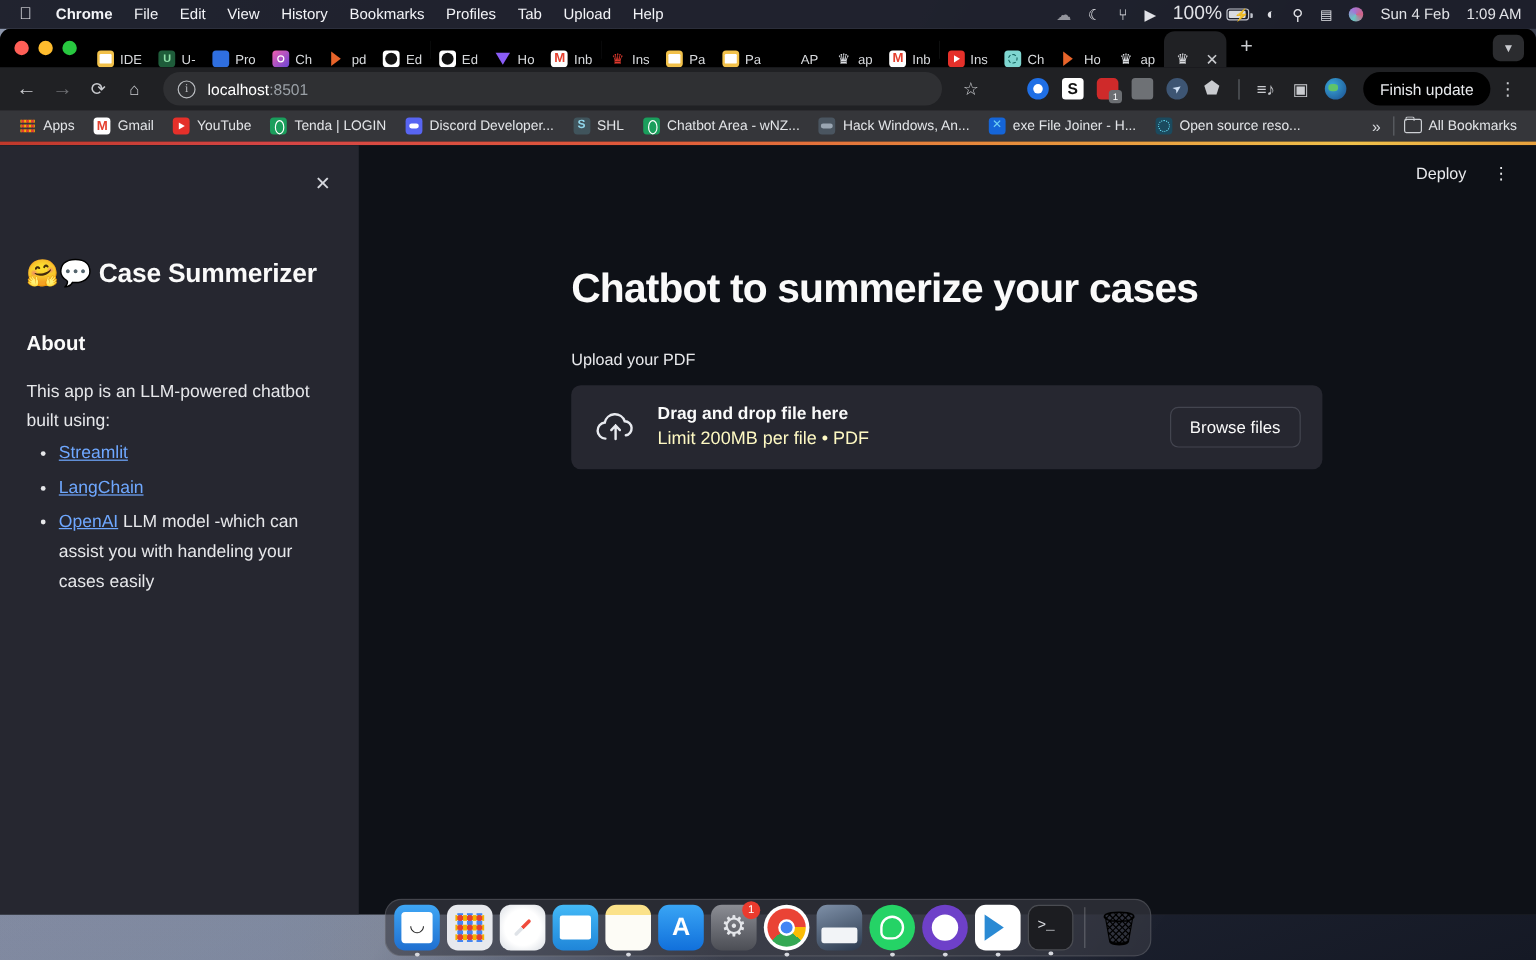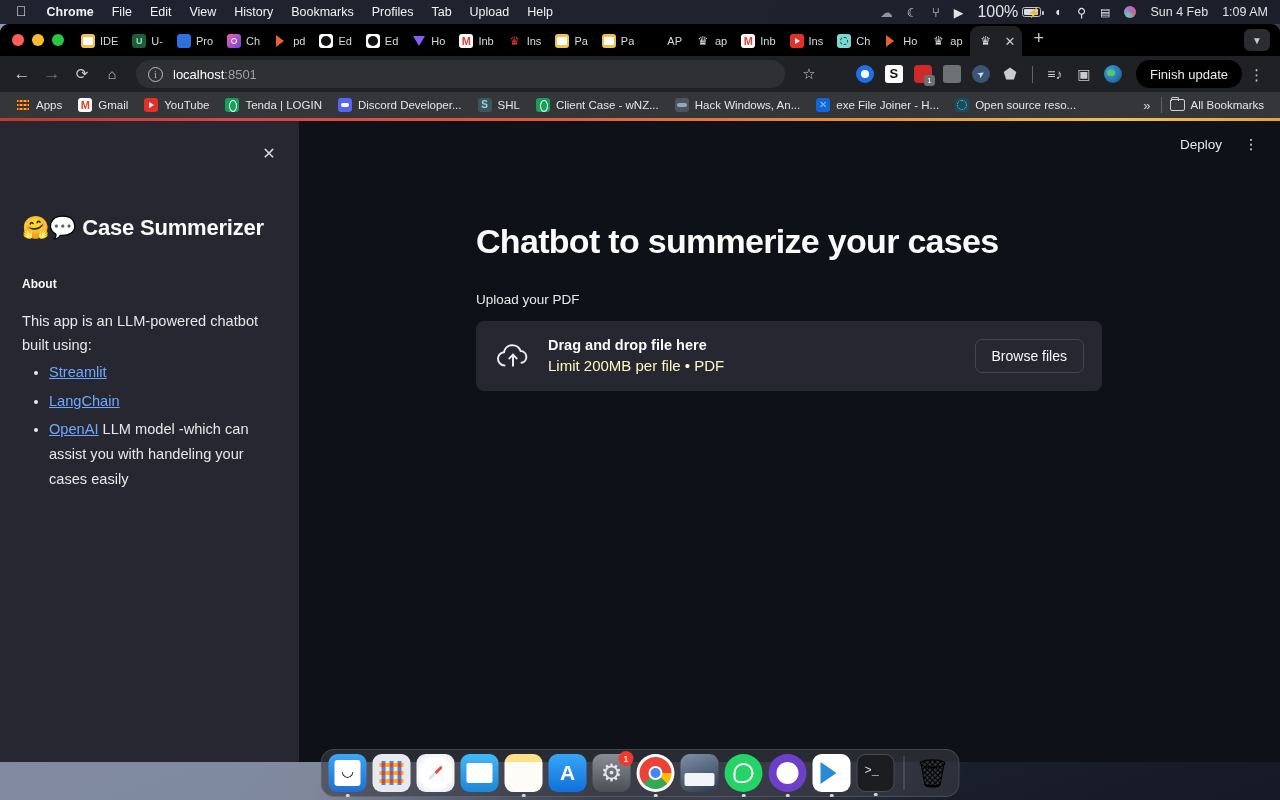--- a/index.html
+++ b/index.html
@@ -64,21 +64,21 @@
   
   #tabstrip {
     height:32px; background:#000; position:relative;
     display:flex; align-items:flex-end; padding-left:6px;
   }
   #traffic { display:flex; align-items:center; gap:8px; height:32px; padding:0 10px 0 6px; }
   .tl { width:12px; height:12px; border-radius:50%; }
   .tl.r { background:#ff5f57; } .tl.y { background:#febc2e; } .tl.g { background:#28c840; }
 
   .tab {
-    height:30px; display:flex; align-items:center; gap:5px;
+    height:30px; display:flex; align-items:flex-end; gap:5px;
     padding:0 7px; position:relative; flex:0 0 auto;
     max-width:54px; overflow:hidden;
     border-radius:8px 8px 0 0;
     margin-top:47px;
   }
   .tab + .tab::before {
     content:""; position:absolute; left:-1px; top:8px; height:15px; width:1px; background:#3b3d40;
   }
   .tab .fav { width:14px; height:14px; flex:0 0 14px; border-radius:3px; position:relative; }
   .tab .tlabel {
@@ -214,21 +214,21 @@
   }
   #sb-close {
     position:absolute; top:19px; right:16px;
     width:28px; height:28px; display:flex; align-items:center; justify-content:center;
     color:#d6d8de; font-size:16px; line-height:1;
   }
   #sb-title {
     margin-top:94px; font-size:22px; font-weight:bold; color:#fafafa;
     letter-spacing:-.2px; display:flex; align-items:center; gap:2px;
   }
-  #sb-about { margin-top:36px; font-size:12px; font-weight:bold; color:#fafafa; }
+  #sb-about { margin-top:36px; font-size:17px; font-weight:bold; color:#fafafa; }
   #sb-para { margin-top:19px; font-size:14.6px; color:#e6e7ea; line-height:1.62; }
   #sb-list { margin-top:3px; padding-left:27px; }
   #sb-list li { font-size:14.6px; color:#e6e7ea; line-height:1.73; margin-bottom:3px; }
   #sb-list li::marker { color:#e6e7ea; }
   #sb-list a { color:#6fa8ff; text-decoration:underline; }
 
   #st-main { flex:1; position:relative; }
   #st-topbar {
     position:absolute; top:0; right:0; height:46px;
     display:flex; align-items:center; gap:4px; padding-right:14px;
@@ -496,21 +496,21 @@
         <span class="bm">
           <span class="bmi bmi-discord"></span>
           <span>Discord Developer...</span>
         </span>
         <span class="bm">
           <span class="bmi bmi-shl"></span>
           <span>SHL</span>
         </span>
         <span class="bm">
           <span class="bmi bmi-globe"></span>
-          <span>Client Case - wNZ...</span>
+          <span>Chatbot Area - wNZ...</span>
         </span>
         <span class="bm">
           <span class="bmi bmi-hack"></span>
           <span>Hack Windows, An...</span>
         </span>
         <span class="bm">
           <span class="bmi bmi-exe"></span>
           <span>exe File Joiner - H...</span>
         </span>
         <span class="bm">

